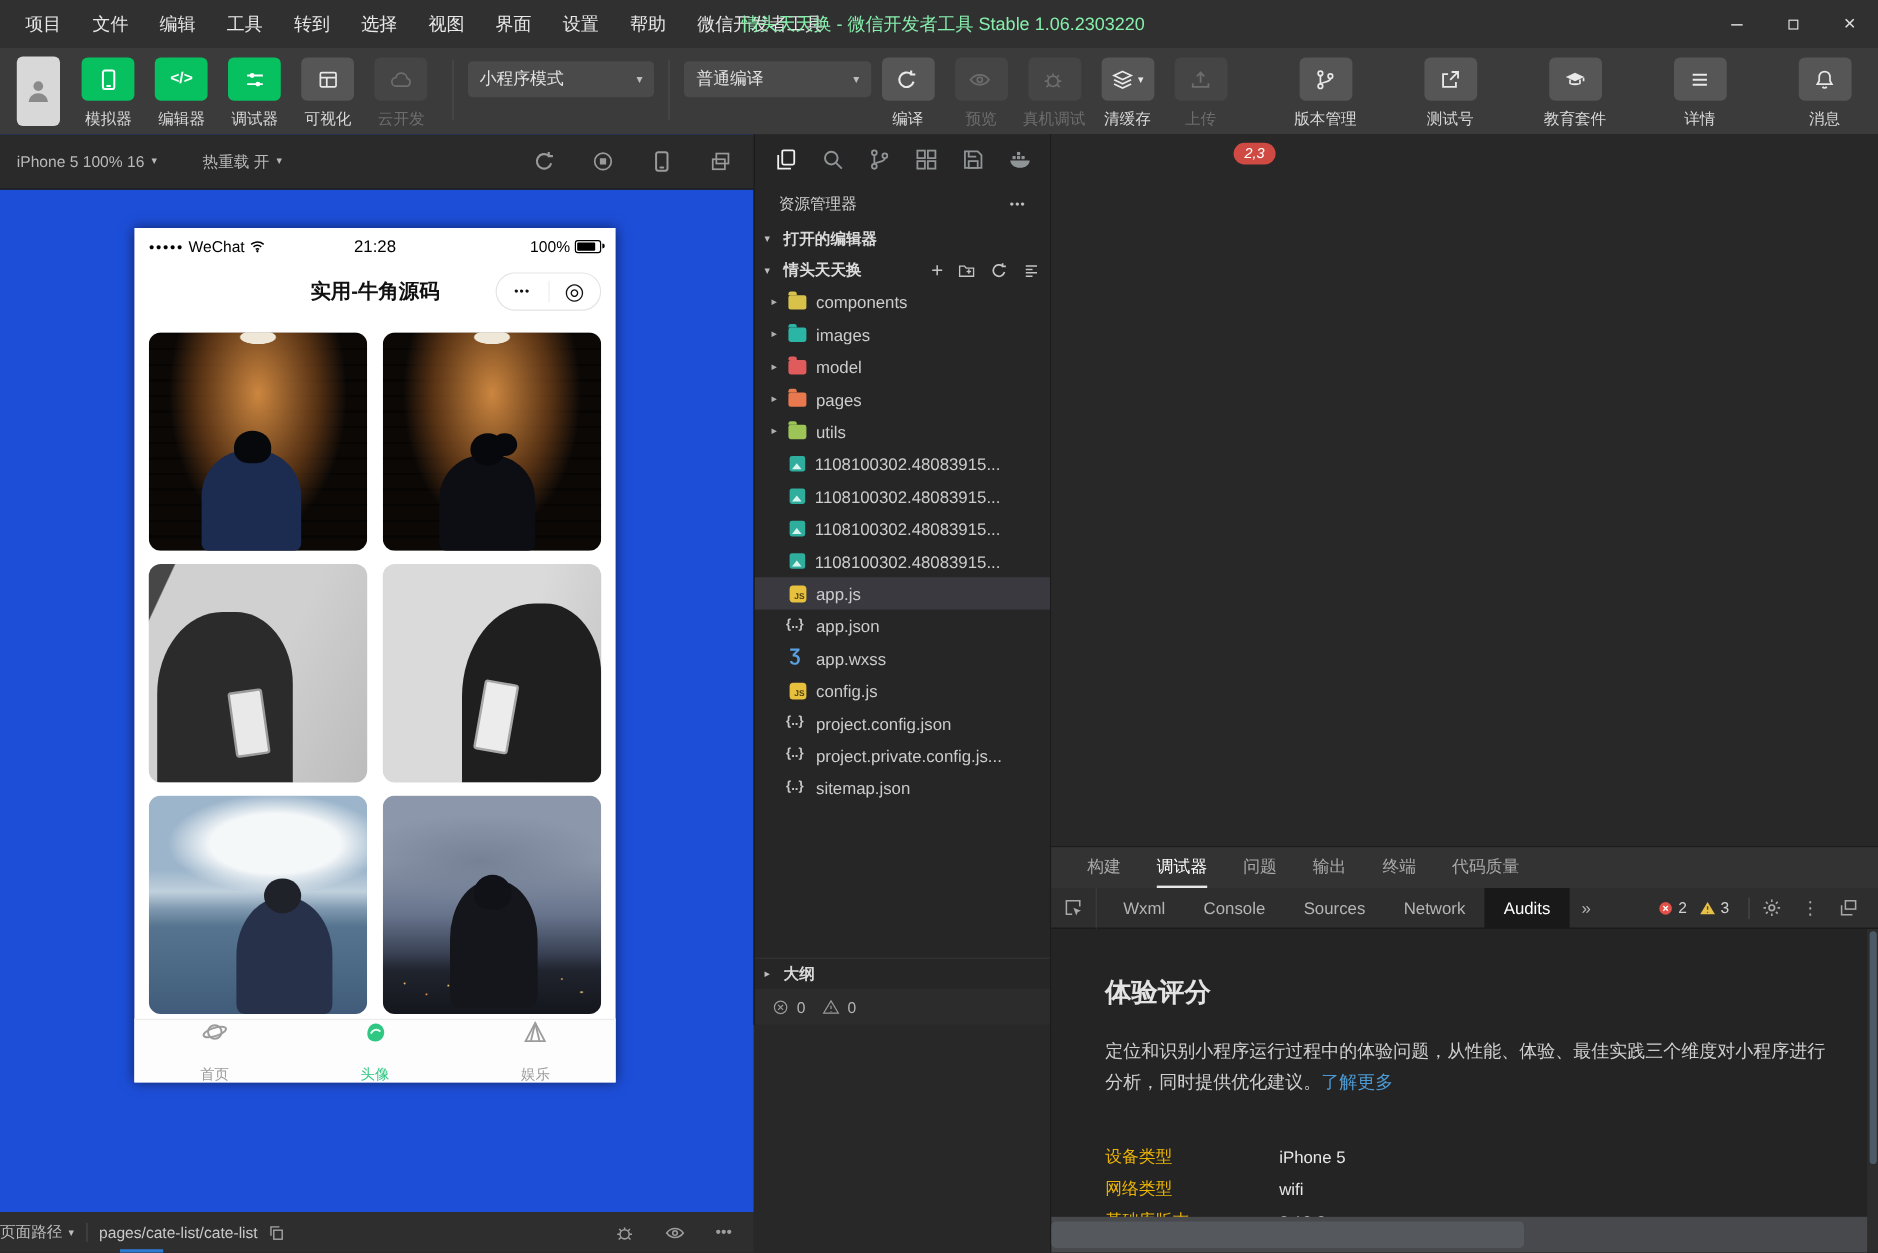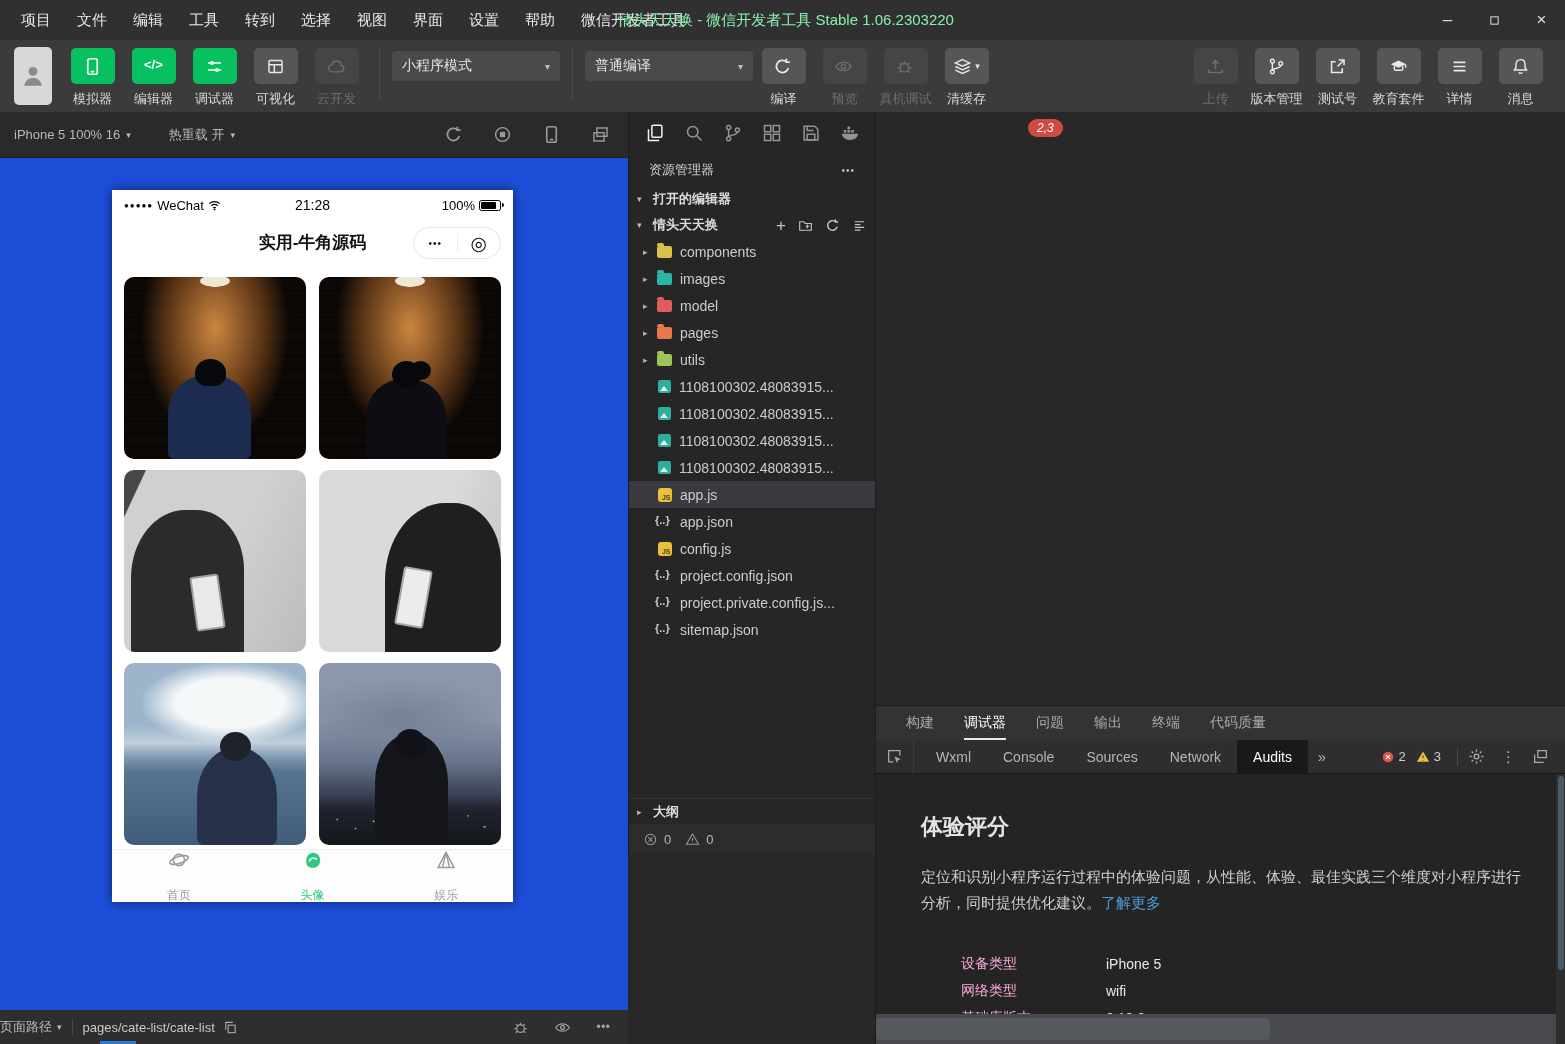--- a/index.html
+++ b/index.html
@@ -26,21 +26,21 @@
   .tbtn-ic .icbox { width:19px; height:19px; }
   .tbtn.on .tbtn-ic { background:#07c160; color:#fff; }
   .tbtn.disabled .tbtn-ic { background:#454545; color:#6d6d6d; }
   .tbtn-lb { font-size:13px; margin-top:6px; color:#d9d9d9; white-space:nowrap; }
   .tbtn.disabled .tbtn-lb { color:#6d6d6d; }
   .mini-caret { font-size:9px; margin-left:3px; }
   .vdiv { width:1px; height:50px; background:#4d4d4d; margin:10px 12px 0 12px; }
   .select { height:30px; margin-top:11px; background:#4a4a4a; border-radius:4px; display:flex; align-items:center; padding:0 10px; font-size:14px; color:#e2e2e2; width:168px; justify-content:space-between; cursor:default; }
   .select .caret { font-size:10px; color:#bdbdbd; }
   #toolbar .spacer { flex:1; }
-  .tb-right { margin-right:14px; }
+  .tb-right { margin-right:14px;gap:43px; }
 
   
   #simulator { position:absolute; left:0; top:112px; width:628px; height:898px; background:#1d4ed8; }
   .sim-topbar { height:46px; background:#2a2a2a; display:flex; align-items:center; padding:0 18px 0 14px; border-bottom:1px solid #1a1a1a; }
   .sim-sel { font-size:13px; color:#b9b9b9; margin-right:38px; display:flex; align-items:center; gap:6px; cursor:default; }
   .sim-sel .caret { font-size:9px; }
   .sim-icons { margin-left:auto; display:flex; gap:30px; color:#9a9a9a; }
   .sim-icons .sic { width:19px; height:19px; }
 
   .phone { position:absolute; left:112px; top:78px; width:401px; height:712px; background:#fff; box-shadow:0 0 10px rgba(0,0,0,.55); display:flex; flex-direction:column; }
@@ -175,21 +175,21 @@
   .dt-err b { font-weight:normal; margin-right:6px; }
   .dt-div { width:1px; height:18px; background:#4a4a4a; margin:0 10px; }
   .dt-ic { width:17px; height:17px; color:#a9a9a9; margin-right:16px; }
   .dt-ic.kebab { width:auto; font-size:15px; letter-spacing:0; }
   .dt-content { flex:1; position:relative; background:#242424; overflow:hidden; padding:0 30px 0 45px; }
   .dt-content h2 { margin-top:38px; font-size:22px; font-weight:bold; color:#e3e3e3; }
   .dt-content p { margin-top:22px; font-size:15px; line-height:26px; color:#cfcfcf; max-width:600px; }
   .dt-content a { color:#4d9bd6; text-decoration:none; cursor:pointer; }
   .info { margin-top:34px; }
   .irow { height:27px; display:flex; align-items:center; font-size:14px; }
-  .ilabel { width:145px; color:#f9a8d4;margin-left:40px; }
+  .ilabel { width:145px; color:#eab308; }
   .ival { color:#e8e8e8; }
   .vscroll { position:absolute; right:0; top:0; bottom:0; width:9px; background:#2d2d2d; }
   .vscroll i { position:absolute; top:2px; right:1.5px; width:6px; height:72%; background:#4c5a66; border-radius:3px; display:block; }
   .hscroll { position:absolute; left:0; right:9px; bottom:0; height:30px; background:#47494c; }
   .hscroll i { position:absolute; left:0; top:4px; height:22px; width:58%; background:#55585c; border-radius:4px; display:block; }
 </style>
 </head>
 <body>
 
 <div id="titlebar">
@@ -703,20 +703,25 @@
         <span class="tico js"></span>
         <span class="tlabel">app.js</span>
       </div>
 
       <div class="trow file">
         <span class="tarr">▸</span>
         <span class="tico json"></span>
         <span class="tlabel">app.json</span>
       </div>
 
+      <div class="trow file">
+        <span class="tarr">▸</span>
+        <span class="tico wxss"></span>
+        <span class="tlabel">app.wxss</span>
+      </div>
 
       <div class="trow file">
         <span class="tarr">▸</span>
         <span class="tico js"></span>
         <span class="tlabel">config.js</span>
       </div>
 
       <div class="trow file">
         <span class="tarr">▸</span>
         <span class="tico json"></span>

